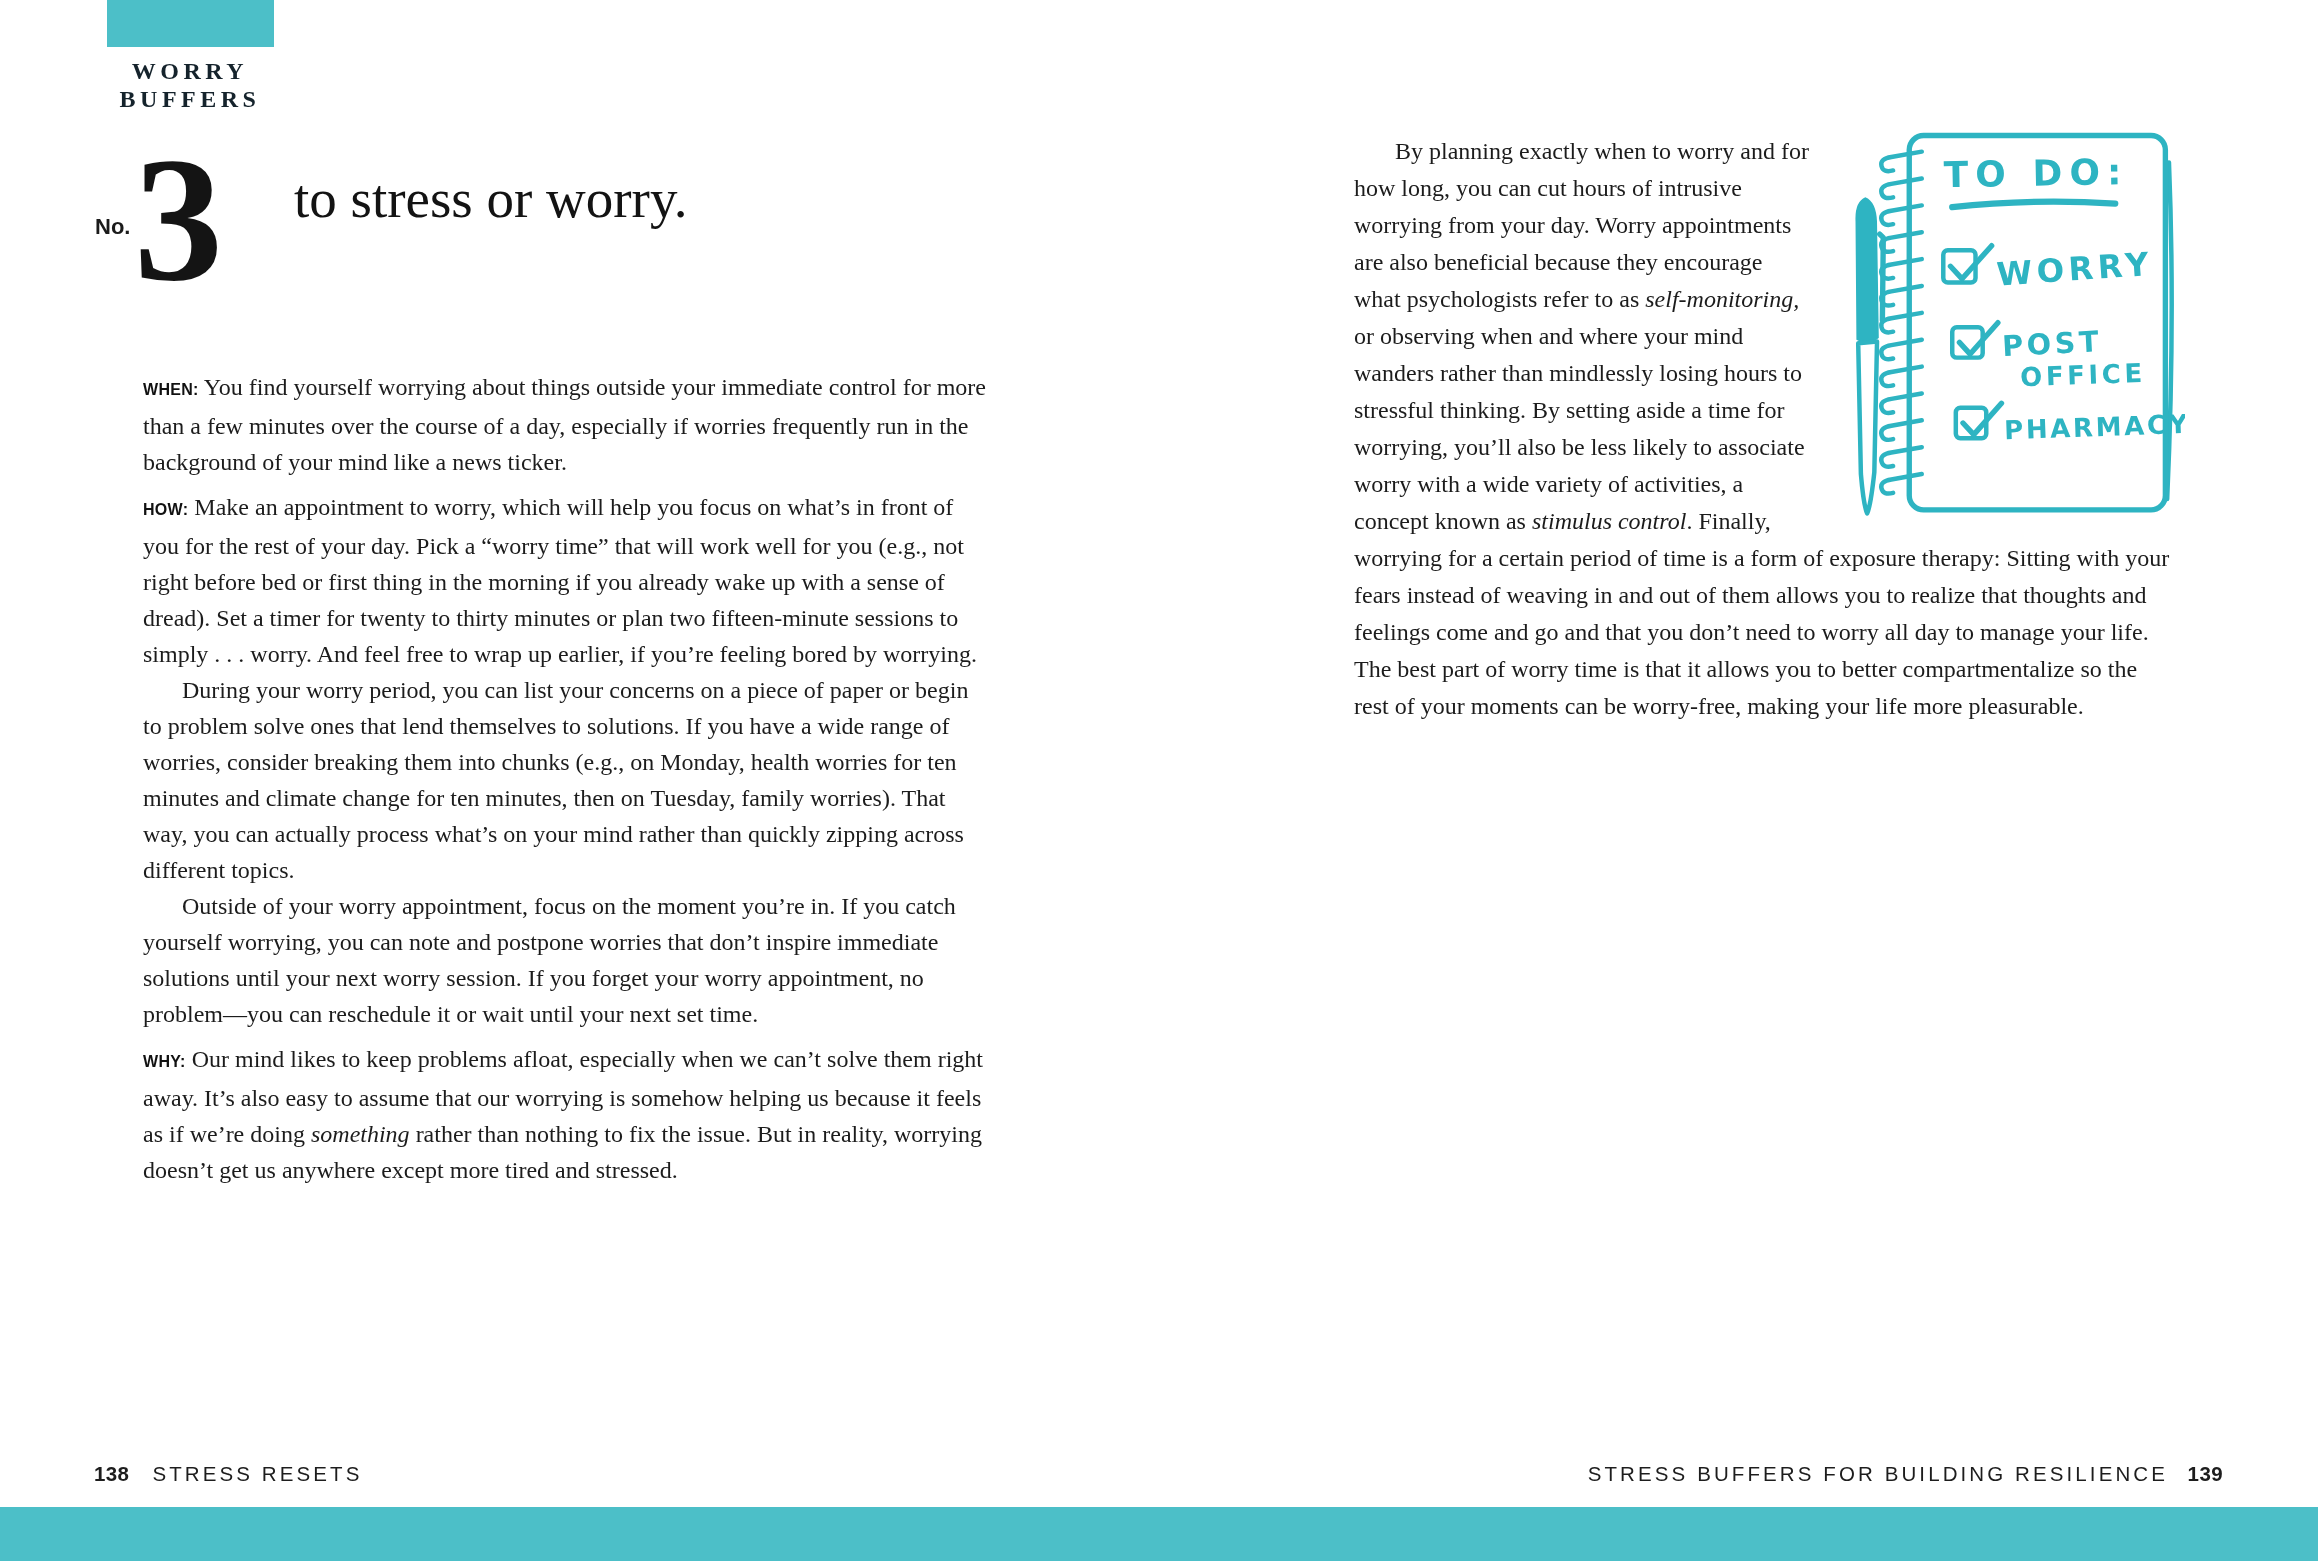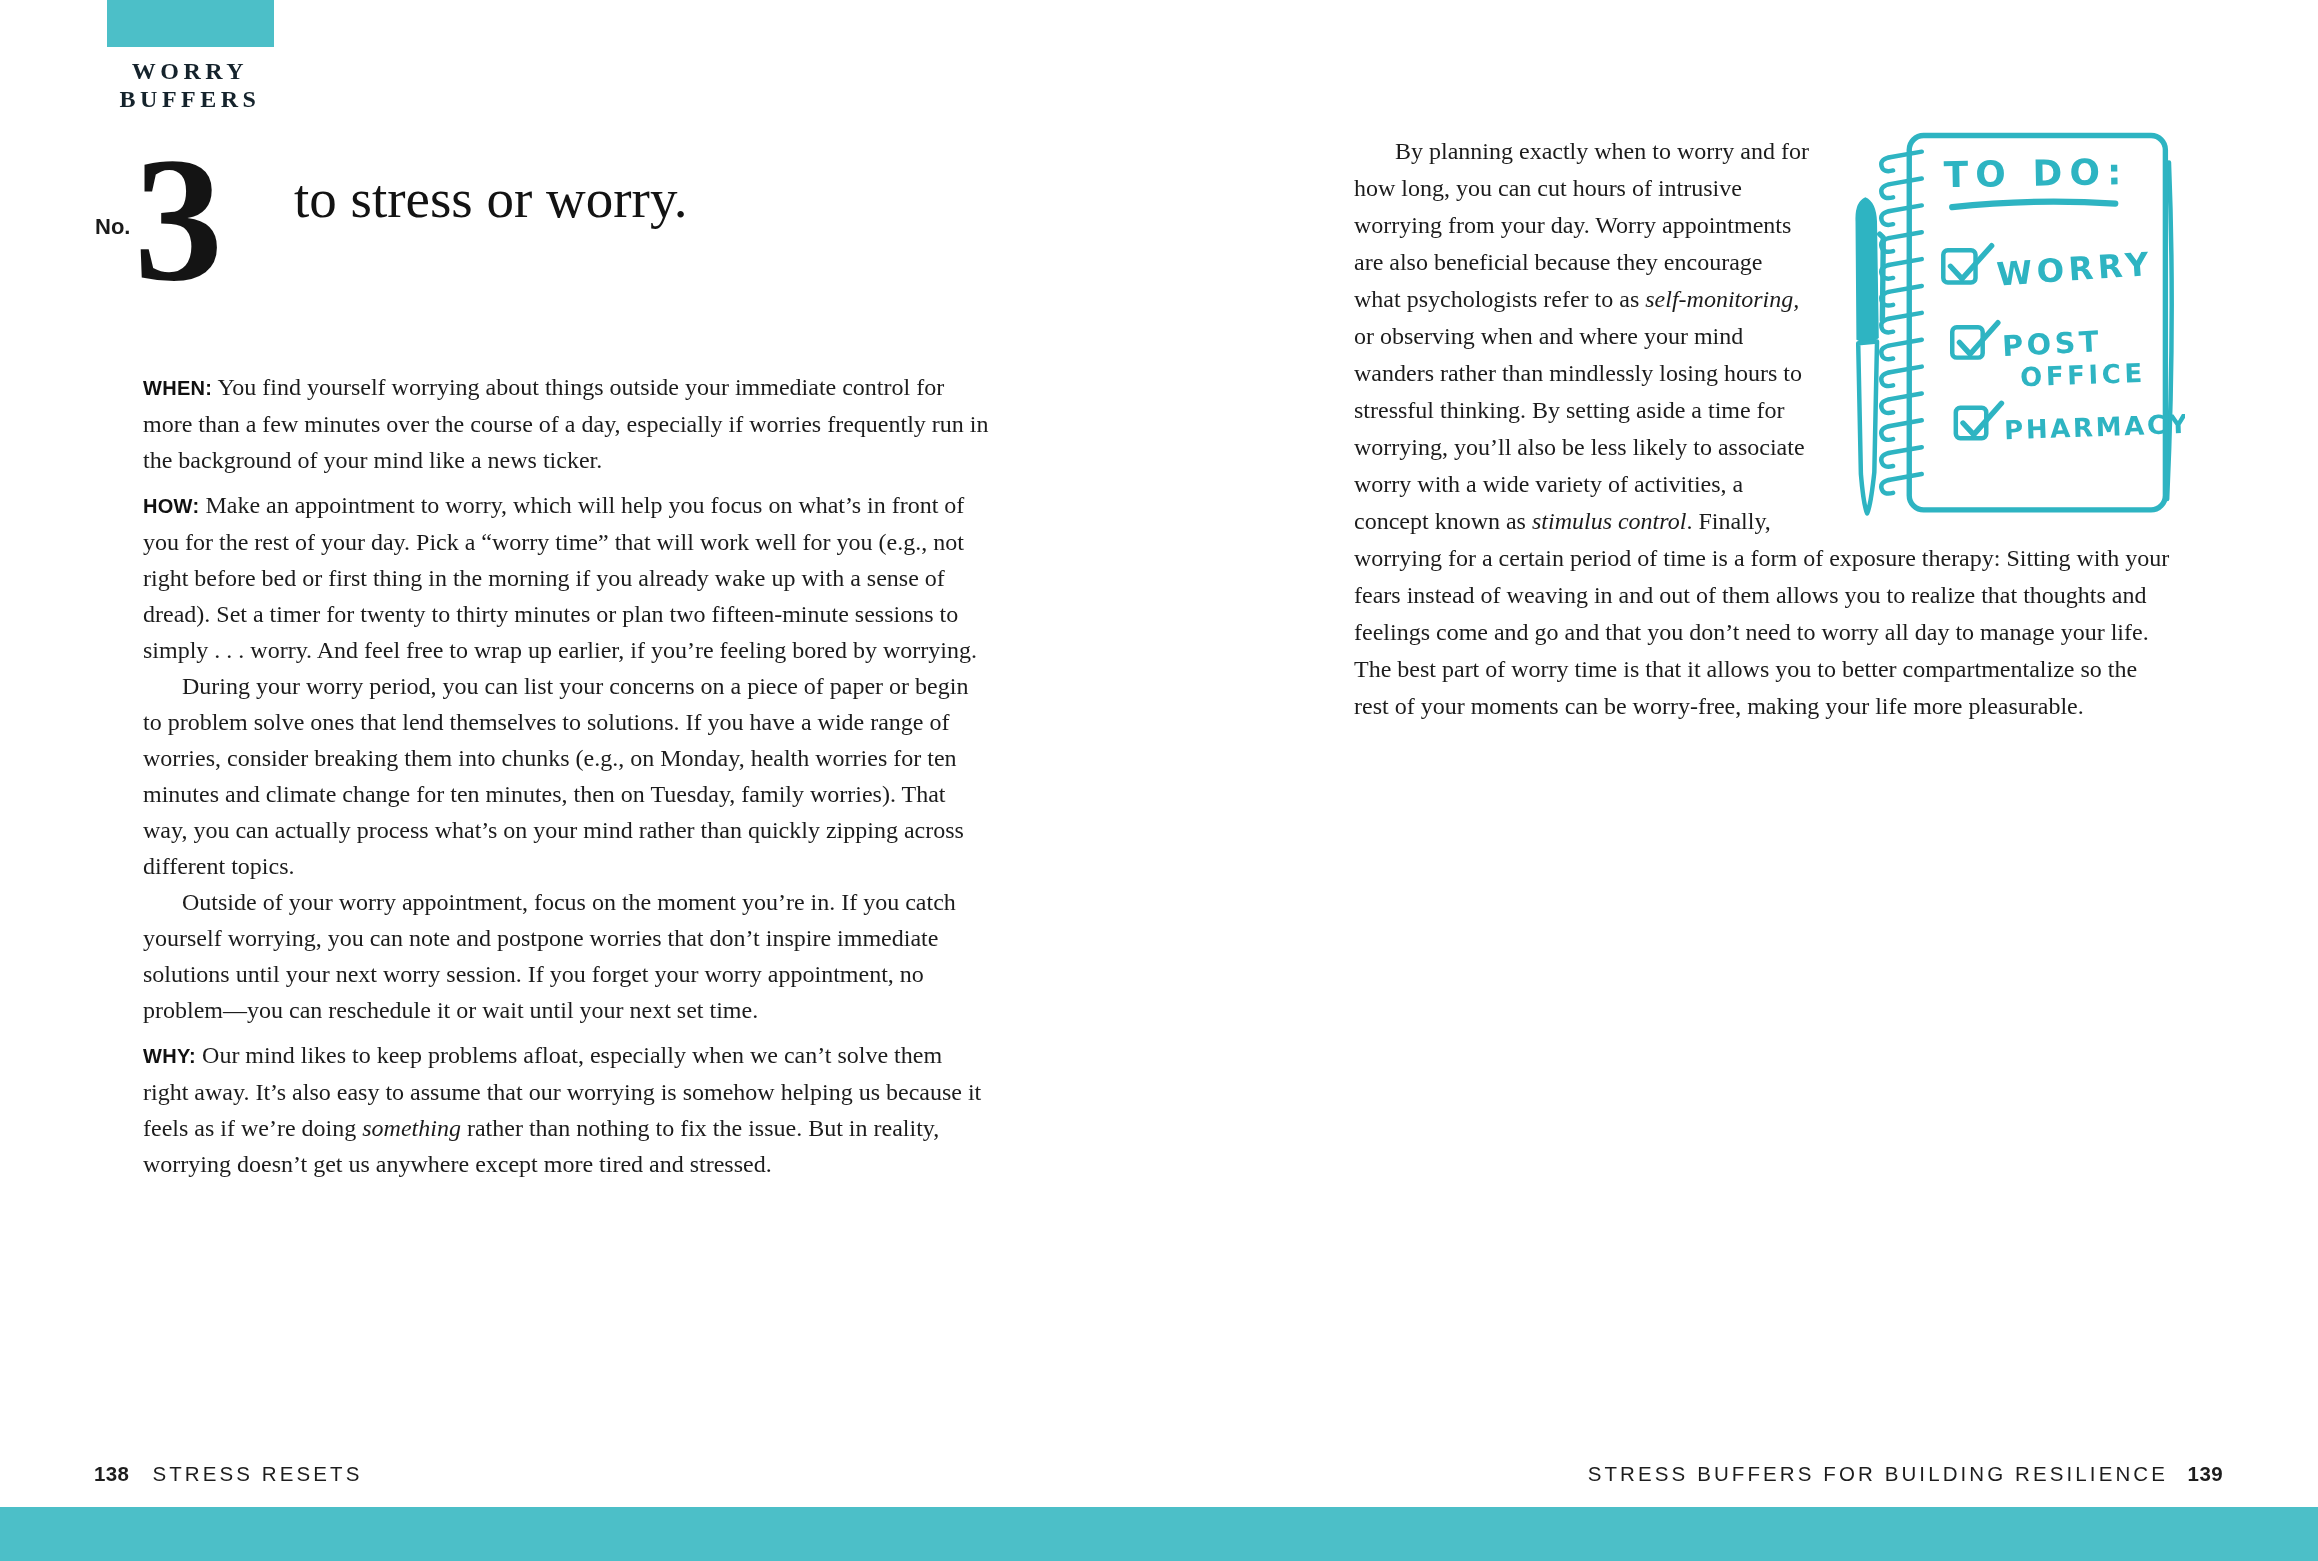--- a/index.html
+++ b/index.html
@@ -25,21 +25,21 @@
   .title{left:294px;top:164px;margin:0;font-weight:500;font-size:55px;line-height:70px;
     color:#131313;letter-spacing:0;}
   .title .tl{display:block;}
   
   .body-col{font-size:24px;line-height:36px;color:var(--ink);}
   .left-col{left:143px;top:369px;width:847px;}
   .right-col{left:1340px;top:119px;width:845px;line-height:37px;}
   .para{margin:0;}
   .para.sect-gap{margin-top:9px;}
   .para.cont{text-indent:39px;}
-  .slabel{font-family:"Liberation Sans",sans-serif;font-weight:bold;font-size:20px;
+  .slabel{font-family:"Liberation Sans",sans-serif;font-weight:bold;font-size:16px;
     letter-spacing:0.3px;color:#111;}
   .rp{margin:14px;text-indent:41px;}
   em{font-style:italic;}
   
   .illus{float:right;width:350px;height:403px;margin:3.6px 0 12.5px 23px;}
   .ill-stroke{stroke:var(--ill);fill:none;stroke-linecap:round;stroke-linejoin:round;}
   .ill-fill{fill:var(--ill);}
   .ill-page{fill:#ffffff;stroke:var(--ill);stroke-linejoin:round;}
   .ill-text{fill:var(--ill);font-family:"DejaVu Sans","Liberation Sans",sans-serif;
     font-weight:bold;}

